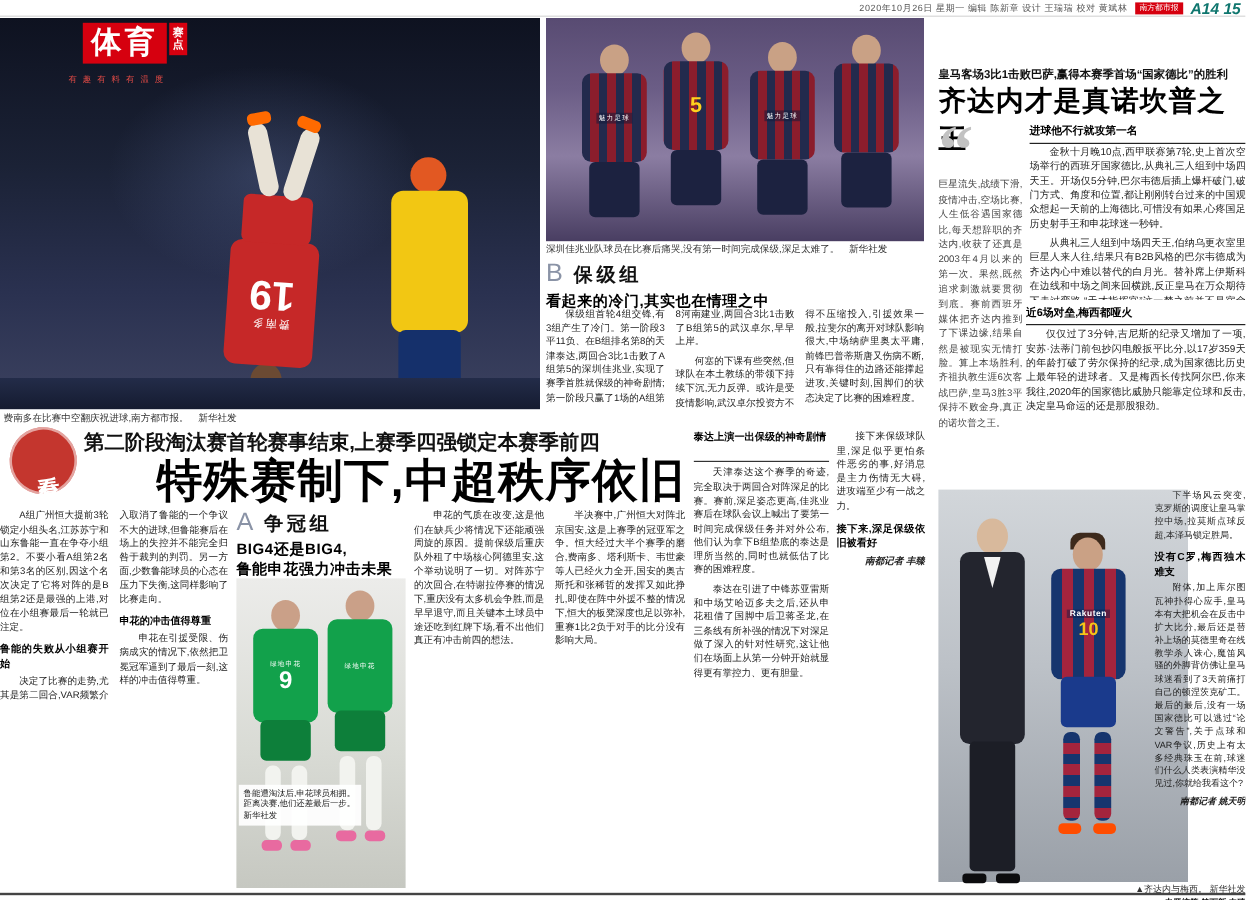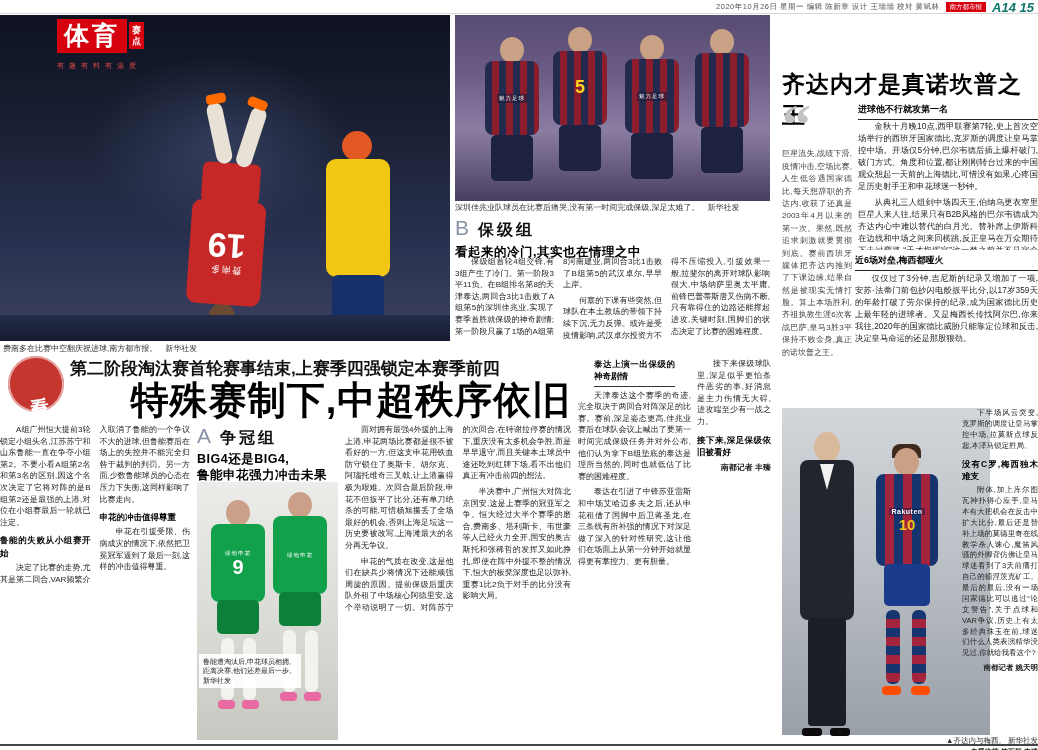--- a/index.html
+++ b/index.html
@@ -30,21 +30,21 @@
   .flipper .boot{position:absolute;width:20px;height:10px;background:#ff6a00;border-radius:4px;}
   .flipper .b1{left:24px;top:198px;transform:rotate(18deg);}
   .flipper .b2{left:66px;top:200px;transform:rotate(-14deg);}
   .flipper .head{position:absolute;left:42px;top:-26px;width:26px;height:28px;background:#6b4a33;border-radius:50%;}
   .keeper{position:absolute;left:318px;top:118px;width:84px;height:208px;}
   .keeper .body{position:absolute;left:8px;top:26px;width:64px;height:118px;background:#f2c713;border-radius:10px;}
   .keeper .head{position:absolute;left:24px;top:-2px;width:30px;height:30px;background:#e25822;border-radius:50%;}
   .keeper .legs{position:absolute;left:14px;top:142px;width:52px;height:64px;background:#15306b;border-radius:6px;}
   .adstrip{position:absolute;left:0;bottom:0;width:100%;height:26px;background:linear-gradient(180deg,#232c49,#151b30);}
   
-  .masthead{position:absolute;left:43px;top:4px;display:flex;align-items:center;padding-left:14px;}
+  .masthead{position:absolute;left:55px;top:4px;display:flex;align-items:flex-start;padding-left:14px;}
   .logo-main{background:#d6000f;color:#fff;font-size:25px;font-weight:900;letter-spacing:3px;padding:3px 7px;line-height:1.1;}
   .logo-sub{background:#d6000f;color:#fff;font-size:9px;font-weight:700;margin-left:2px;padding:3px 3px;
     display:flex;flex-direction:column;justify-content:center;line-height:1.15;}
   .slogan{position:absolute;left:57px;top:46px;color:#e04a45;font-size:7px;letter-spacing:5px;}
   .caption{font-size:8px;color:#333;line-height:1.3;}
   .caption .credit{margin-left:8px;color:#333;}
   .cap-left{left:3px;top:344px;width:440px;}
   .photo-huddle{left:455px;top:15px;width:315px;height:186px;
     background:linear-gradient(180deg,#584b72 0%,#6b5d86 32%,#8b7da2 62%,#493e62 100%);}
   .pl{position:absolute;width:58px;height:150px;}
@@ -59,21 +59,21 @@
   
   .sec-head{display:flex;align-items:baseline;gap:9px;}
   .sec-letter{font-size:21px;color:#8a93a6;font-weight:400;}
   .sec-name{font-size:16px;font-weight:600;color:#111;letter-spacing:3px;}
   .sec-sub{font-size:12.5px;font-weight:800;color:#000;margin-top:3px;letter-spacing:.5px;}
   .bhead{left:455px;top:216px;width:315px;}
   
   .cols{font-size:8px;line-height:1.45;text-align:justify;color:#222;overflow:hidden;}
   .cols p{margin:0 0 4px;text-indent:2em;}
   .cols h4{font-size:8.5px;margin:6px 0 3px;color:#000;}
-  .cols .byline{text-align:right;font-weight:700;margin-top:4px;}
+  .cols .byline{text-align:right;font-weight:700;margin-top:4px;font-style:italic;}
   .bcols{left:455px;top:256px;width:315px;height:97px;column-count:3;column-gap:9px;}
   
   .seal{left:8px;top:356px;width:56px;height:56px;border-radius:50%;background:#c4362e;color:#fff;
     display:flex;align-items:center;justify-content:center;transform:rotate(-8deg);
     box-shadow:inset 0 0 0 2px rgba(255,255,255,.55);}
   .seal span{writing-mode:vertical-rl;font-size:19px;font-weight:900;letter-spacing:2px;}
   .kicker-c{left:70px;top:357px;width:560px;font-size:17px;font-weight:700;color:#111;}
   .headline-c{left:66px;top:375px;width:570px;font-size:38px;font-weight:900;color:#000;letter-spacing:1px;text-align:center;}
   
   .a-intro{left:0;top:424px;width:190px;height:321px;column-count:2;column-gap:9px;}
@@ -89,21 +89,21 @@
   .sh-pl .num{color:#fff;font-size:20px;font-weight:900;line-height:1;}
   .sh-pl .shorts{position:absolute;left:6px;top:100px;width:42px;height:34px;background:#0d7f3a;border-radius:5px;}
   .sh-pl .sock{position:absolute;width:13px;height:62px;background:#f2f3ef;border-radius:6px;top:138px;}
   .sh-pl .s1{left:10px;} .sh-pl .s2{left:32px;}
   .sh-pl .boot{position:absolute;width:17px;height:9px;background:#e86aa0;border-radius:4px;top:200px;}
   .sh-pl .bb1{left:7px;} .sh-pl .bb2{left:31px;}
   .sh-capbox{position:absolute;left:2px;top:172px;width:94px;background:rgba(255,255,255,.93);
     padding:3px 4px;font-size:7px;line-height:1.35;color:#222;}
   .a-body{left:345px;top:424px;width:226px;height:321px;column-count:2;column-gap:9px;}
   .subcol{font-size:8px;line-height:1.45;text-align:justify;overflow:hidden;}
-  .subcol h3{font-size:8.5px;font-weight:800;color:#000;margin:0 16px 3px;padding-bottom:3px;border-bottom:1px solid #333;}
+  .subcol h3{font-size:8.5px;font-weight:800;color:#000;margin:0 0 3px;padding-bottom:14px;border-bottom:1px solid #333;}
   .subcol p{margin:0 0 4px;text-indent:2em;}
   .taida{left:578px;top:358px;width:113px;height:387px;}
   .tailcol{left:697px;top:358px;width:74px;height:387px;font-size:8px;}
   
   .rart{left:782px;top:56px;width:256px;height:692px;}
   .r-kicker{position:absolute;left:0;top:0;width:256px;font-size:9.5px;font-weight:600;color:#111;}
   .r-headline{position:absolute;left:0;top:13px;width:256px;font-size:23px;font-weight:900;color:#000;letter-spacing:1px;}
   .r-sub{font-size:9px;font-weight:800;color:#000;padding-bottom:3px;border-bottom:1.5px solid #222;}
   .r-sub1{position:absolute;left:76px;top:47px;width:180px;}
   .quoteblk{position:absolute;left:0;top:46px;width:70px;}
@@ -277,51 +277,51 @@
     <div class="boot bb1"></div>
     <div class="boot bb2"></div>
   </div>
   <div class="sh-capbox">
     <span>鲁能遭淘汰后,申花球员相拥。距离决赛,他们还差最后一步。</span>
     <span>新华社发</span>
   </div>
 </div>
 
 <div class="abs cols a-body">
-    <p>面对拥有最强4外援的上海上港,申花两场比赛都是很不被看好的一方,但这支申花用铁血防守锁住了奥斯卡、胡尔克、阿瑙托维奇三叉戟,让上港赢得极为艰难。次回合最后阶段,申花不但扳平了比分,还有单刀绝杀的可能,可惜杨旭攥丢了全场最好的机会,否则上海足坛这一历史要被改写,上海滩最大的名分再无争议。</p>
     <p>申花的气质在改变,这是他们在缺兵少将情况下还能顽强周旋的原因。提前保级后重庆队外租了中场核心阿德里安,这个举动说明了一切。对阵苏宁的次回合,在特谢拉停赛的情况下,重庆没有太多机会争胜,而是早早退守,而且关键本土球员中途还吃到红牌下场,看不出他们真正有冲击前四的想法。</p>
     <p>半决赛中,广州恒大对阵北京国安,这是上赛季的冠亚军之争。恒大经过大半个赛季的磨合,费南多、塔利斯卡、韦世豪等人已经火力全开,国安的奥古斯托和张稀哲的发挥又如此挣扎,即使在阵中外援不整的情况下,恒大的板凳深度也足以弥补,重赛1比2负于对手的比分没有影响大局。</p>
   </div>
 
 <div class="abs subcol taida">
   <h3>泰达上演一出保级的神奇剧情</h3>
   <div class="cols tail-inner" style="height:360px;">
       <p>天津泰达这个赛季的奇迹,完全取决于两回合对阵深足的比赛。赛前,深足姿态更高,佳兆业赛后在球队会议上喊出了要第一时间完成保级任务并对外公布,他们认为拿下B组垫底的泰达是理所当然的,同时也就低估了比赛的困难程度。</p>
       <p>泰达在引进了中锋苏亚雷斯和中场艾哈迈多夫之后,还从申花租借了国脚中后卫蒋圣龙,在三条线有所补强的情况下对深足做了深入的针对性研究,这让他们在场面上从第一分钟开始就显得更有掌控力、更有胆量。</p>
     </div>
 </div>
 
 <div class="abs cols tailcol">
     <p>接下来保级球队里,深足似乎更怕条件恶劣的事,好消息是主力伤情无大碍,进攻端至少有一战之力。</p>
     <h4>接下来,深足保级依旧被看好</h4>
     <div class="byline">南都记者 丰臻</div>
   </div>
 
 <div class="abs rart">
+  <div class="r-kicker">皇马客场3比1击败巴萨,赢得本赛季首场“国家德比”的胜利</div>
   <div class="r-headline">齐达内才是真诺坎普之王</div>
 
   <div class="r-sub r-sub1">进球他不行就攻第一名</div>
 
   <div class="quoteblk">
     <div class="qmark">“</div>
     <div class="qtext">巨星流失,战绩下滑,疫情冲击,空场比赛,人生低谷遇国家德比,每天想辞职的齐达内,收获了还真是2003年4月以来的第一次。果然,既然追求刺激就要贯彻到底。赛前西班牙媒体把齐达内推到了下课边缘,结果自然是被现实无情打脸。算上本场胜利,齐祖执教生涯6次客战巴萨,皇马3胜3平保持不败金身,真正的诺坎普之王。</div>
   </div>
 
   <div class="r-intro cols" style="font-size:8.3px;">
-      <p>金秋十月晚10点,西甲联赛第7轮,史上首次空场举行的西班牙国家德比,克罗斯的调度让皇马掌控中场。开场仅5分钟,巴尔韦德后插上爆杆破门,破门方式、角度和位置,都让刚刚转台过来的中国观众想起一天前的上海德比,可惜没有如果,心疼国足历史射手王和申花球迷一秒钟。</p>
+      <p>金秋十月晚10点,西甲联赛第7轮,史上首次空场举行的西班牙国家德比,从典礼三人组到中场四天王。开场仅5分钟,巴尔韦德后插上爆杆破门,破门方式、角度和位置,都让刚刚转台过来的中国观众想起一天前的上海德比,可惜没有如果,心疼国足历史射手王和申花球迷一秒钟。</p>
       <p>从典礼三人组到中场四天王,伯纳乌更衣室里巨星人来人往,结果只有B2B风格的巴尔韦德成为齐达内心中难以替代的白月光。替补席上伊斯科在边线和中场之间来回横跳,反正皇马在万众期待下走过弯路,“天才指挥官”这一梦之前并不是宿命的局。</p>
     </div>
 
   <div class="r-sub r-sub2">近6场对垒,梅西都哑火</div>
   <div class="r-p2">
     <p>仅仅过了3分钟,吉尼斯的纪录又增加了一项,安苏·法蒂门前包抄闪电般扳平比分,以17岁359天的年龄打破了劳尔保持的纪录,成为国家德比历史上最年轻的进球者。又是梅西长传找阿尔巴,你来我往,2020年的国家德比威胁只能靠定位球和反击,决定皇马命运的还是那股狠劲。</p>
   </div>
 
   <div class="photo-zm">
     <div class="zid">

